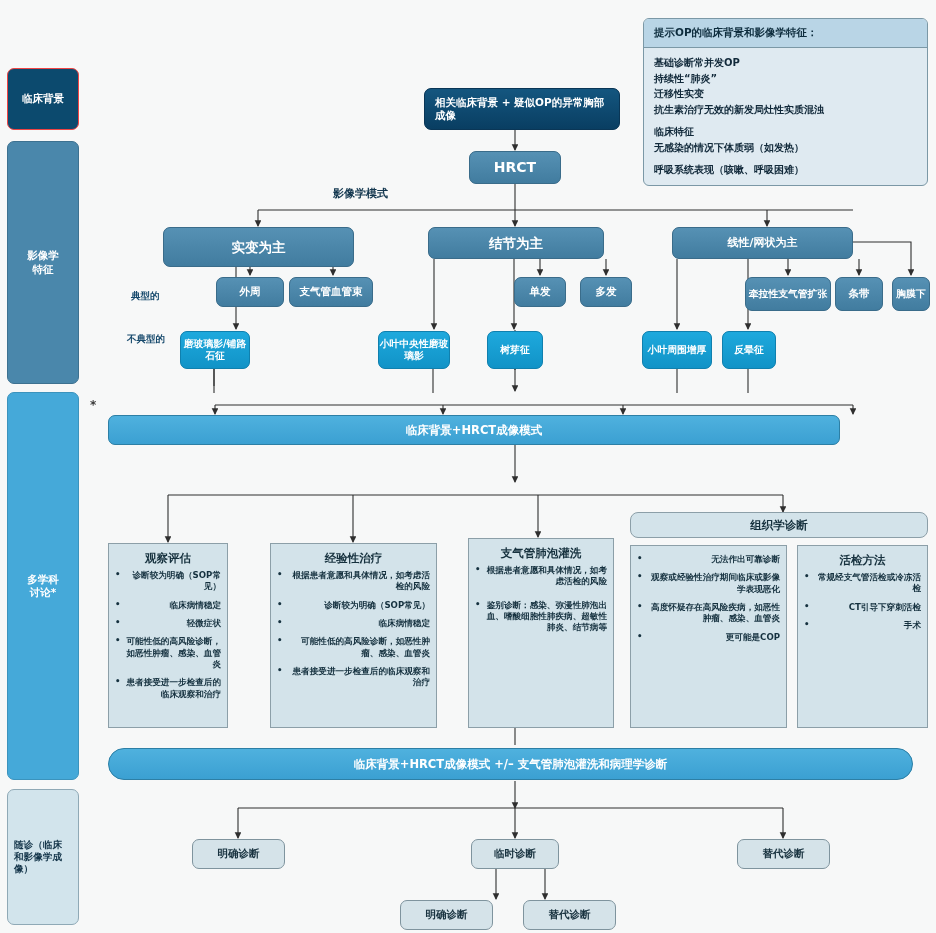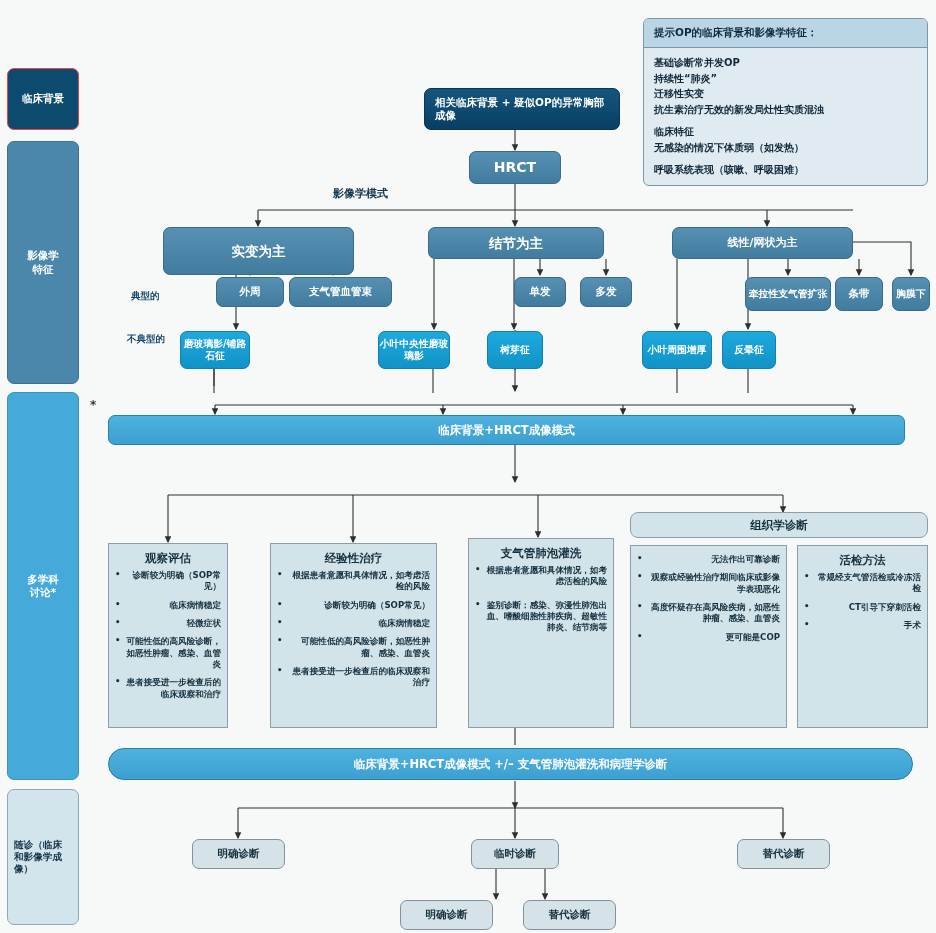--- a/index.html
+++ b/index.html
@@ -185,41 +185,41 @@
   </div>
 
   <div class="node box-steel" style="left:469px;top:151px;width:92px;height:33px;font-size:14px;">
     <span>HRCT</span>
   </div>
 
   <div class="sub-label" style="left:333px;top:186px;font-size:11px;color:#13374f;">
     <span>影像学模式</span>
   </div>
 
-  <div class="node box-steel" style="left:163px;top:227px;width:191px;height:48px;font-size:13.5px;">
+  <div class="node box-steel" style="left:163px;top:227px;width:191px;height:40px;font-size:13.5px;">
     <span>实变为主</span>
   </div>
   <div class="node box-steel" style="left:428px;top:227px;width:176px;height:32px;font-size:13.5px;">
     <span>结节为主</span>
   </div>
   <div class="node box-steel" style="left:672px;top:227px;width:181px;height:32px;font-size:11px;">
     <span>线性/网状为主</span>
   </div>
 
   <div class="sub-label" style="left:131px;top:290px;">
     <span>典型的</span>
   </div>
   <div class="sub-label" style="left:127px;top:333px;">
     <span>不典型的</span>
   </div>
 
   <div class="node box-steel mini" style="left:216px;top:277px;width:68px;height:30px;">
     <span>外周</span>
   </div>
-  <div class="node box-steel mini" style="left:289px;top:277px;width:103px;height:30px;align-items:center;">
+  <div class="node box-steel mini" style="left:289px;top:277px;width:84px;height:30px;align-items:center;">
     <span>支气管血管束</span>
   </div>
   <div class="node box-steel mini" style="left:514px;top:277px;width:52px;height:30px;">
     <span>单发</span>
   </div>
   <div class="node box-steel mini" style="left:580px;top:277px;width:52px;height:30px;">
     <span>多发</span>
   </div>
   <div class="node box-steel tiny" style="left:745px;top:277px;width:86px;height:34px;">
     <span>牵拉性支气管扩张</span>
@@ -244,21 +244,21 @@
     <span>小叶周围增厚</span>
   </div>
   <div class="node box-cyan tiny" style="left:722px;top:331px;width:54px;height:38px;">
     <span>反晕征</span>
   </div>
 
   <div class="star" style="left:90px;top:398px;">
     <span>*</span>
   </div>
 
-  <div class="node bar-bright" style="left:108px;top:415px;width:797px;height:30px;font-size:11.5px;">
+  <div class="node bar-bright" style="left:108px;top:415px;width:732px;height:30px;font-size:11.5px;">
     <span>临床背景+HRCT成像模式</span>
   </div>
 
   <div class="panel panel-pale" style="left:108px;top:543px;width:120px;height:185px;">
     <div class="panel-title">观察评估</div>
     <ul>
       <li>诊断较为明确（SOP常见）</li>
       <li>临床病情稳定</li>
       <li>轻微症状</li>
       <li>可能性低的高风险诊断，如恶性肿瘤、感染、血管炎</li>

